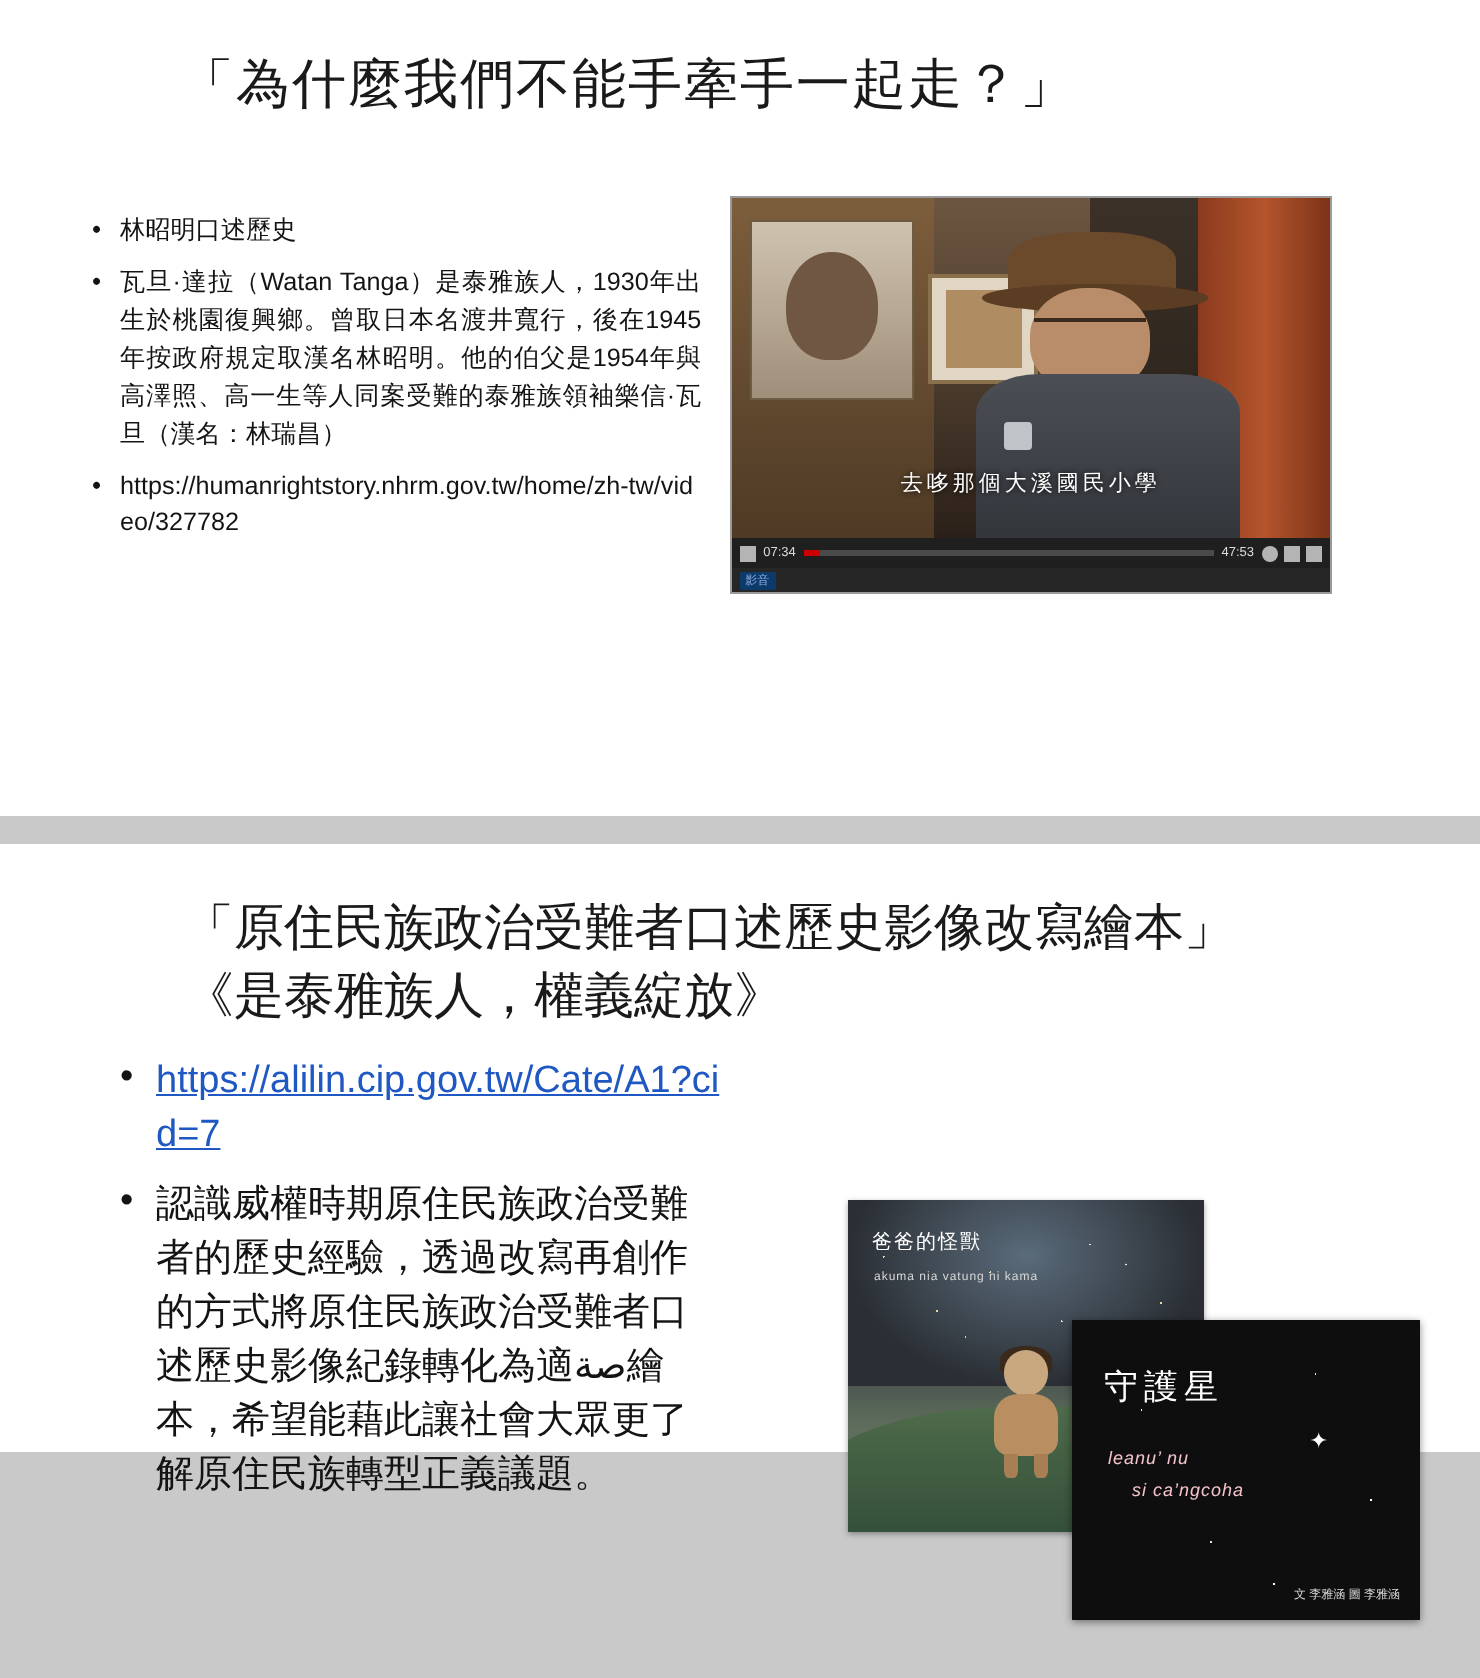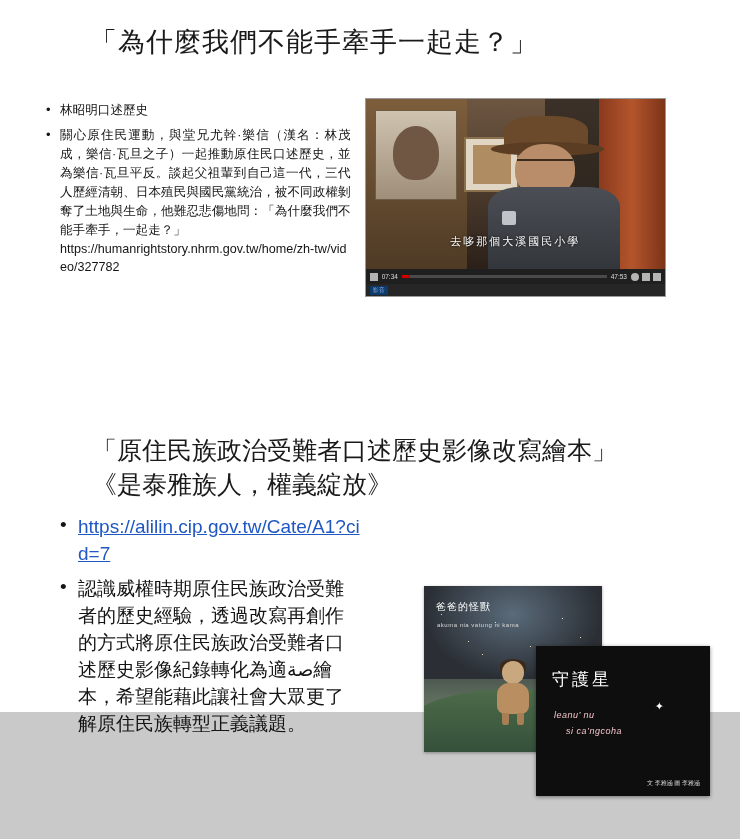--- a/index.html
+++ b/index.html
@@ -9,20 +9,21 @@
   }
   body {
     width: 740px;
     height: 839px;
     font-family: "Liberation Sans", sans-serif;
     overflow: hidden;
   }
   .deck {
     display: flex;
     flex-direction: column;
+    gap: 14px;
     width: 740px;
   }
   .slide {
     background: #ffffff;
     width: 740px;
     box-sizing: border-box;
     position: relative;
   }
   
   .slide-one {
@@ -367,22 +368,22 @@
 
 <div class="deck">
 
   <section class="slide slide-one">
     <h1 class="s1-title">「為什麼我們不能手牽手一起走？」</h1>
 
     <div class="s1-body">
       <div class="s1-text">
         <ul class="bul">
           <li>林昭明口述歷史</li>
+          <li>瓦旦·達拉（Watan Tanga）是泰雅族人，1930年出生於桃園復興鄉。曾取日本名渡井寬行，後在1945年按政府規定取漢名林昭明。他的伯父是1954年與高澤照、高一生等人同案受難的泰雅族領袖樂信·瓦旦（漢名：林瑞昌）</li>
           <li>
-            <span>關心原住民運動，與堂兄尤幹·樂信（漢名：林茂成，樂信·瓦旦之子）一起推動原住民口述歷史，並為樂信·瓦旦平反。談起父祖輩到自己這一代，三代人歷經清朝、日本殖民與國民黨統治，被不同政權剝奪了土地與生命，他難忍悲傷地問：「為什麼我們不能手牽手，一起走？」</span>
             <span class="url-inline">https://humanrightstory.nhrm.gov.tw/home/zh-tw/video/327782</span>
           </li>
         </ul>
       </div>
 
       <figure class="video-wrap">
         <div class="video-frame">
           <div class="v-wallL"></div>
           <div class="v-poster">
               <div class="face"></div>

